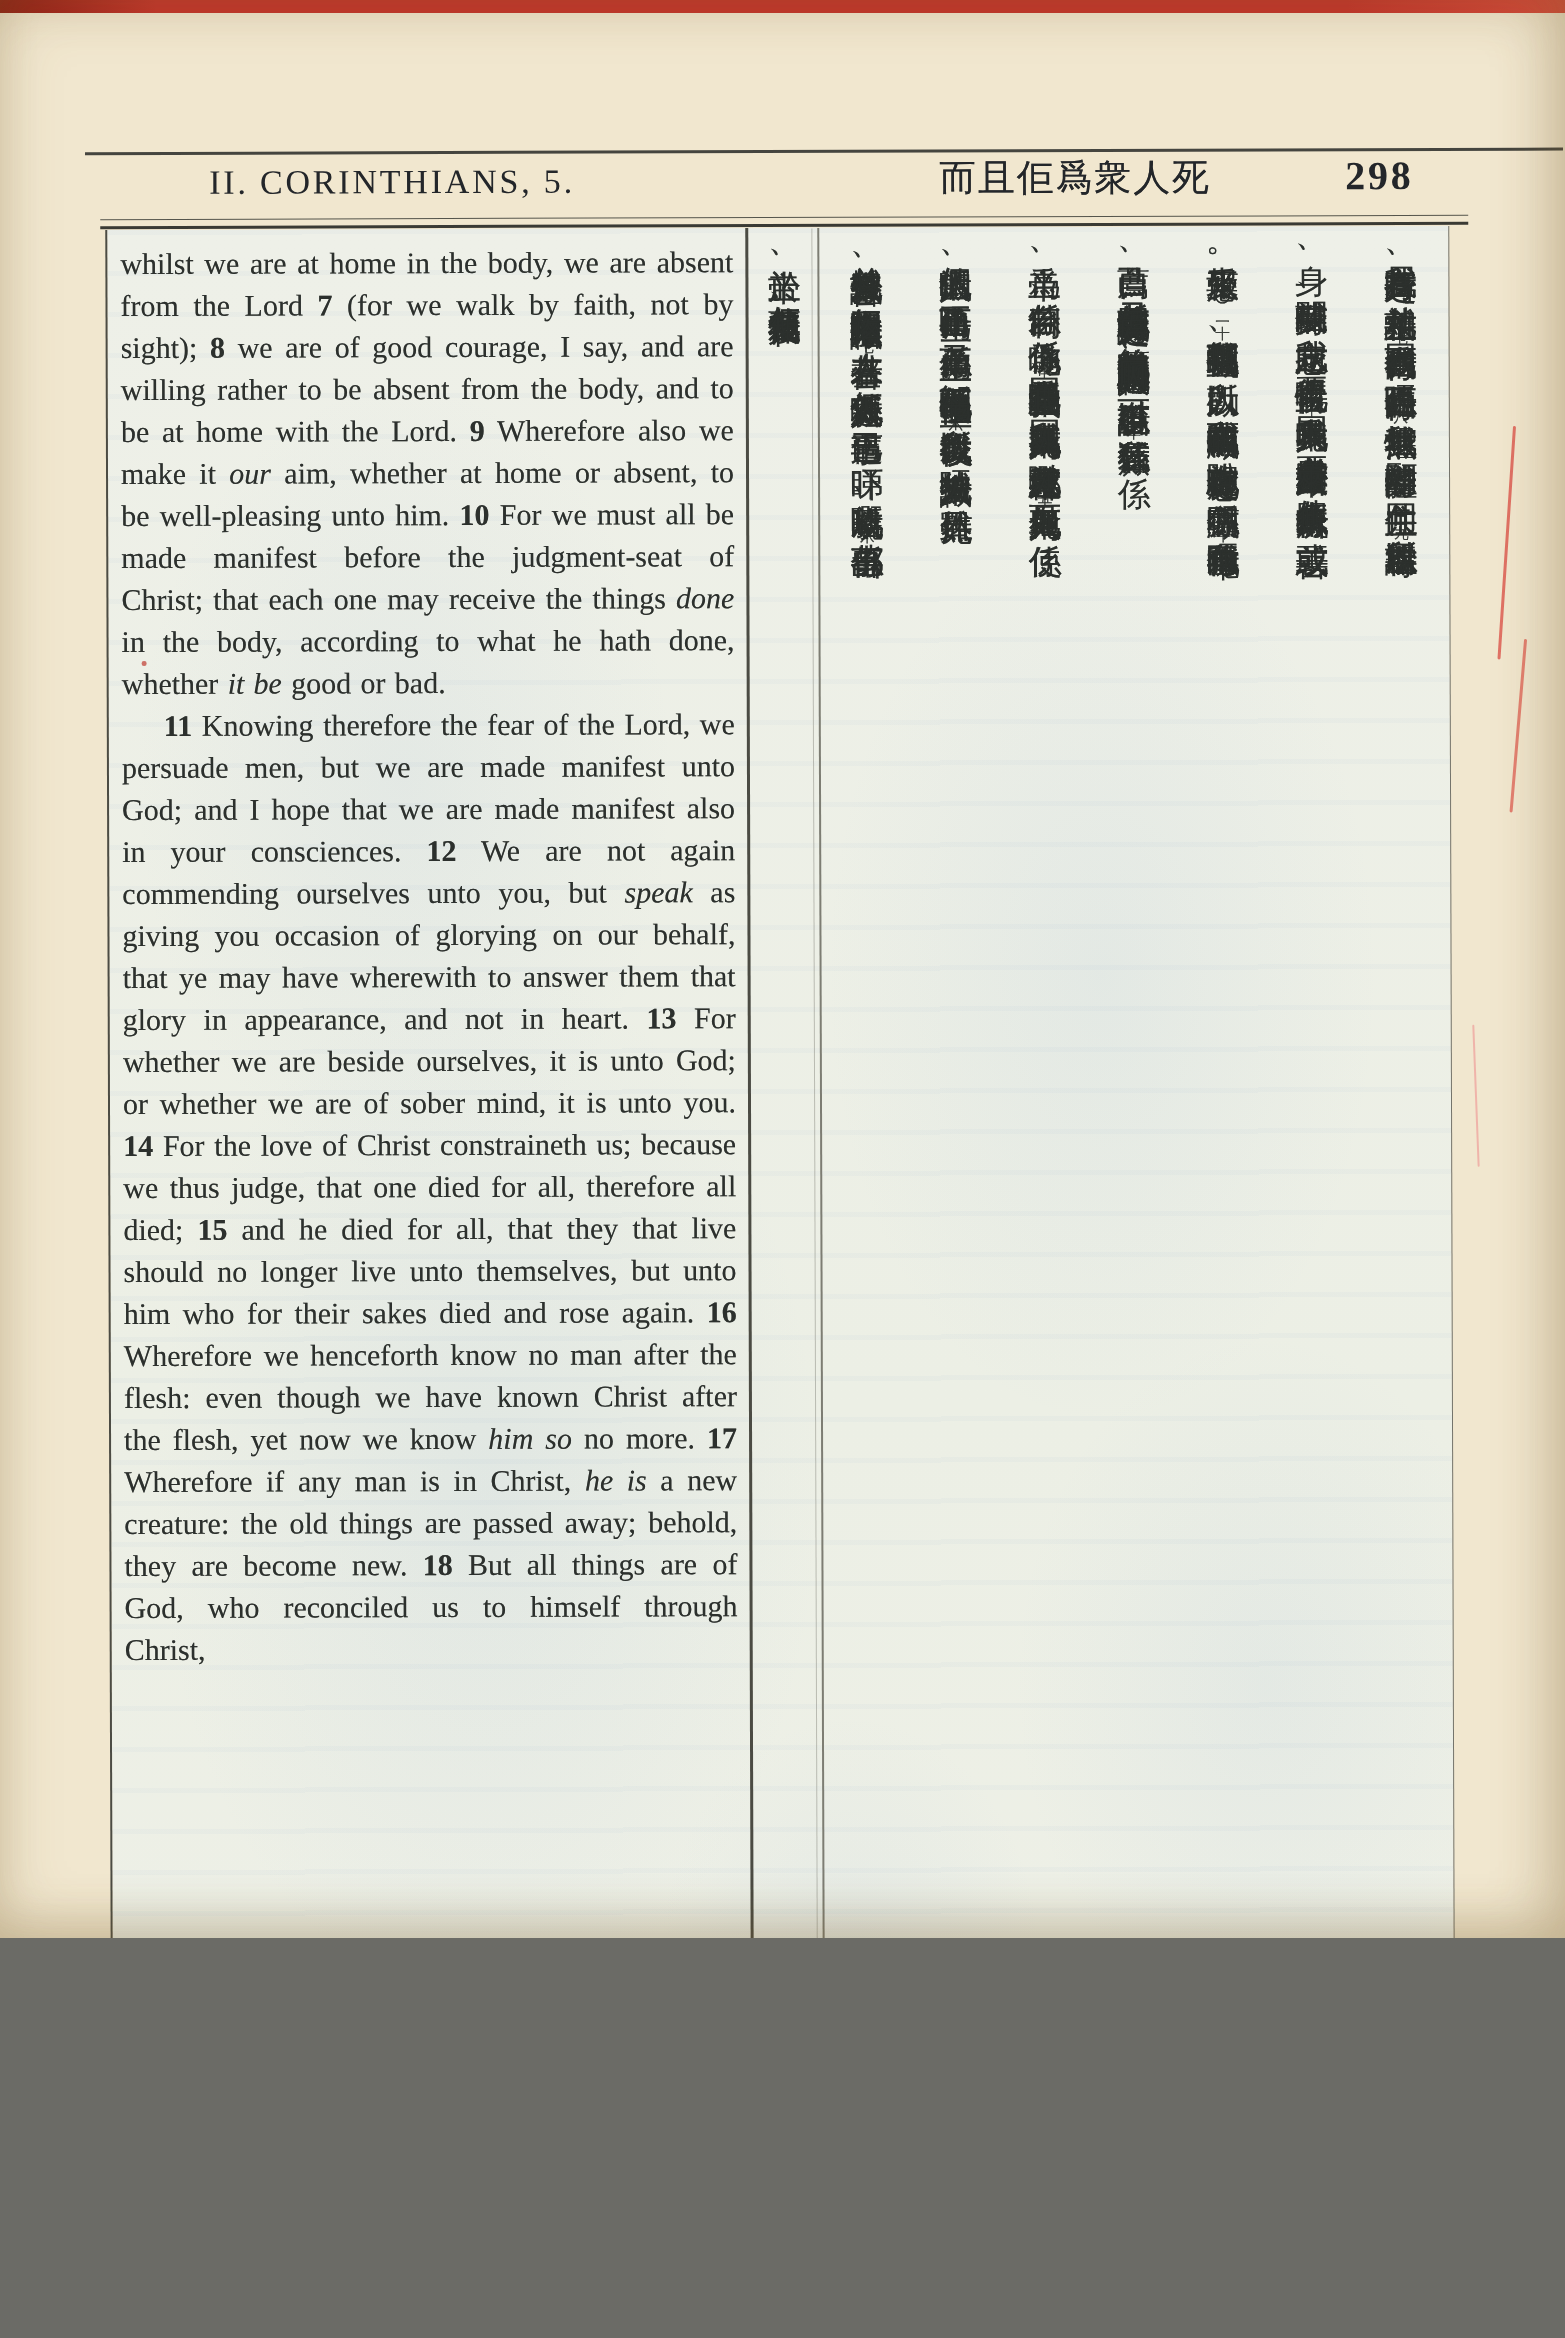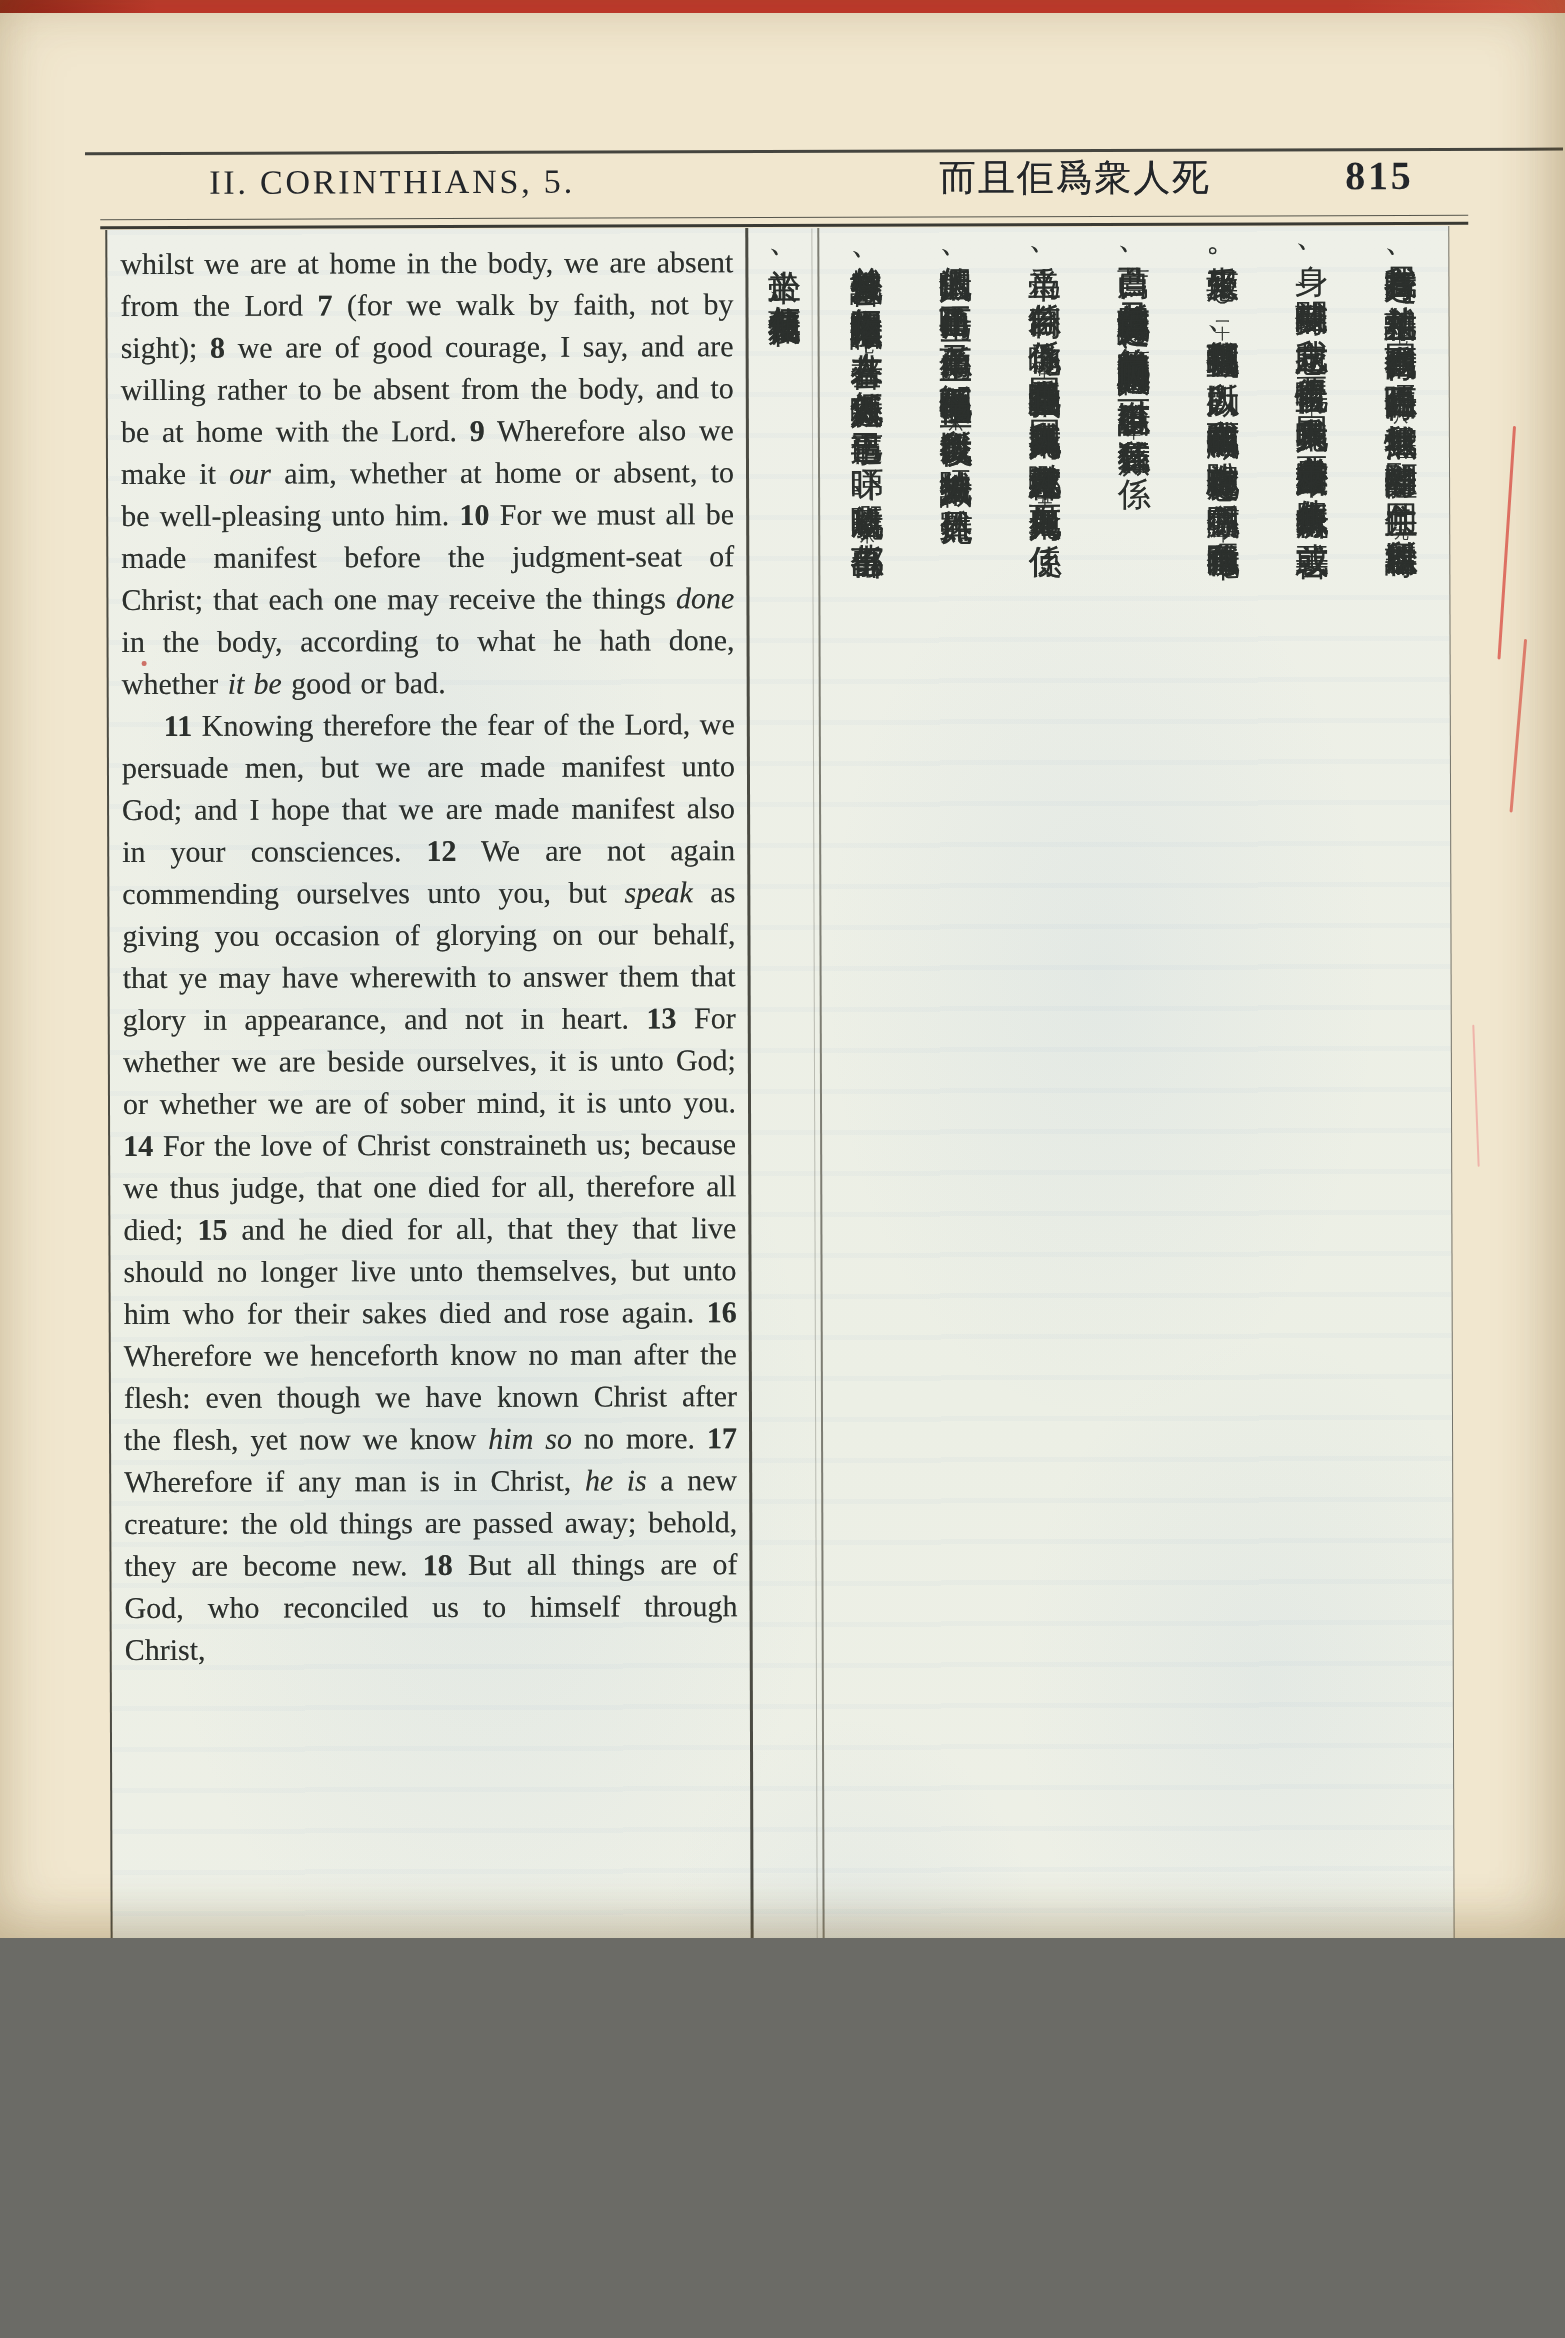--- a/index.html
+++ b/index.html
@@ -67,21 +67,21 @@
 </head>
 <body>
 
 <div class="page">
   <div class="red-strip"></div>
 
   <div class="tilt">
     <div class="rule-a"></div>
     <div class="title-en">II. CORINTHIANS, 5.</div>
     <div class="title-cn">而且佢爲衆人死</div>
-    <div class="page-num">815</div>
+    <div class="page-num">298</div>
     <div class="rule-b"></div>
 
     <div class="block">
       <div class="mottle"></div>
 
       <div class="eng">
         <p>whilst we are at home in the body, we are absent from the Lord <b>7</b> (for we walk by faith, not by sight); <b>8</b> we are of good courage, I say, and are willing rather to be absent from the body, and to be at home with the Lord. <b>9</b> Wherefore also we make it <i>our</i> aim, whether at home or absent, to be well-pleasing unto him. <b>10</b> For we must all be made manifest before the judgment-seat of Christ; that each one may receive the things <i>done</i> in the body, according to what he hath done, whether <i>it be</i> good or bad.</p>
         <p><b>11</b> Knowing therefore the fear of the Lord, we persuade men, but we are made manifest unto God; and I hope that we are made manifest also in your consciences. <b>12</b> We are not again commending ourselves unto you, but <i>speak</i> as giving you occasion of glorying on our behalf, that ye may have wherewith to answer them that glory in appearance, and not in heart. <b>13</b> For whether we are beside ourselves, it is unto God; or whether we are of sober mind, it is unto you. <b>14</b> For the love of Christ constraineth us; because we thus judge, that one died for all, therefore all died; <b>15</b> and he died for all, that they that live should no longer live unto themselves, but unto him who for their sakes died and rose again. <b>16</b> Wherefore we henceforth know no man after the flesh: even though we have known Christ after the flesh, yet now we know <i>him so</i> no more. <b>17</b> Wherefore if any man is in Christ, <i>he is</i> a new creature: the old things are passed away; behold, they are become new. <b>18</b> But all things are of God, who reconciled us to himself through Christ,</p>
       </div>
 

